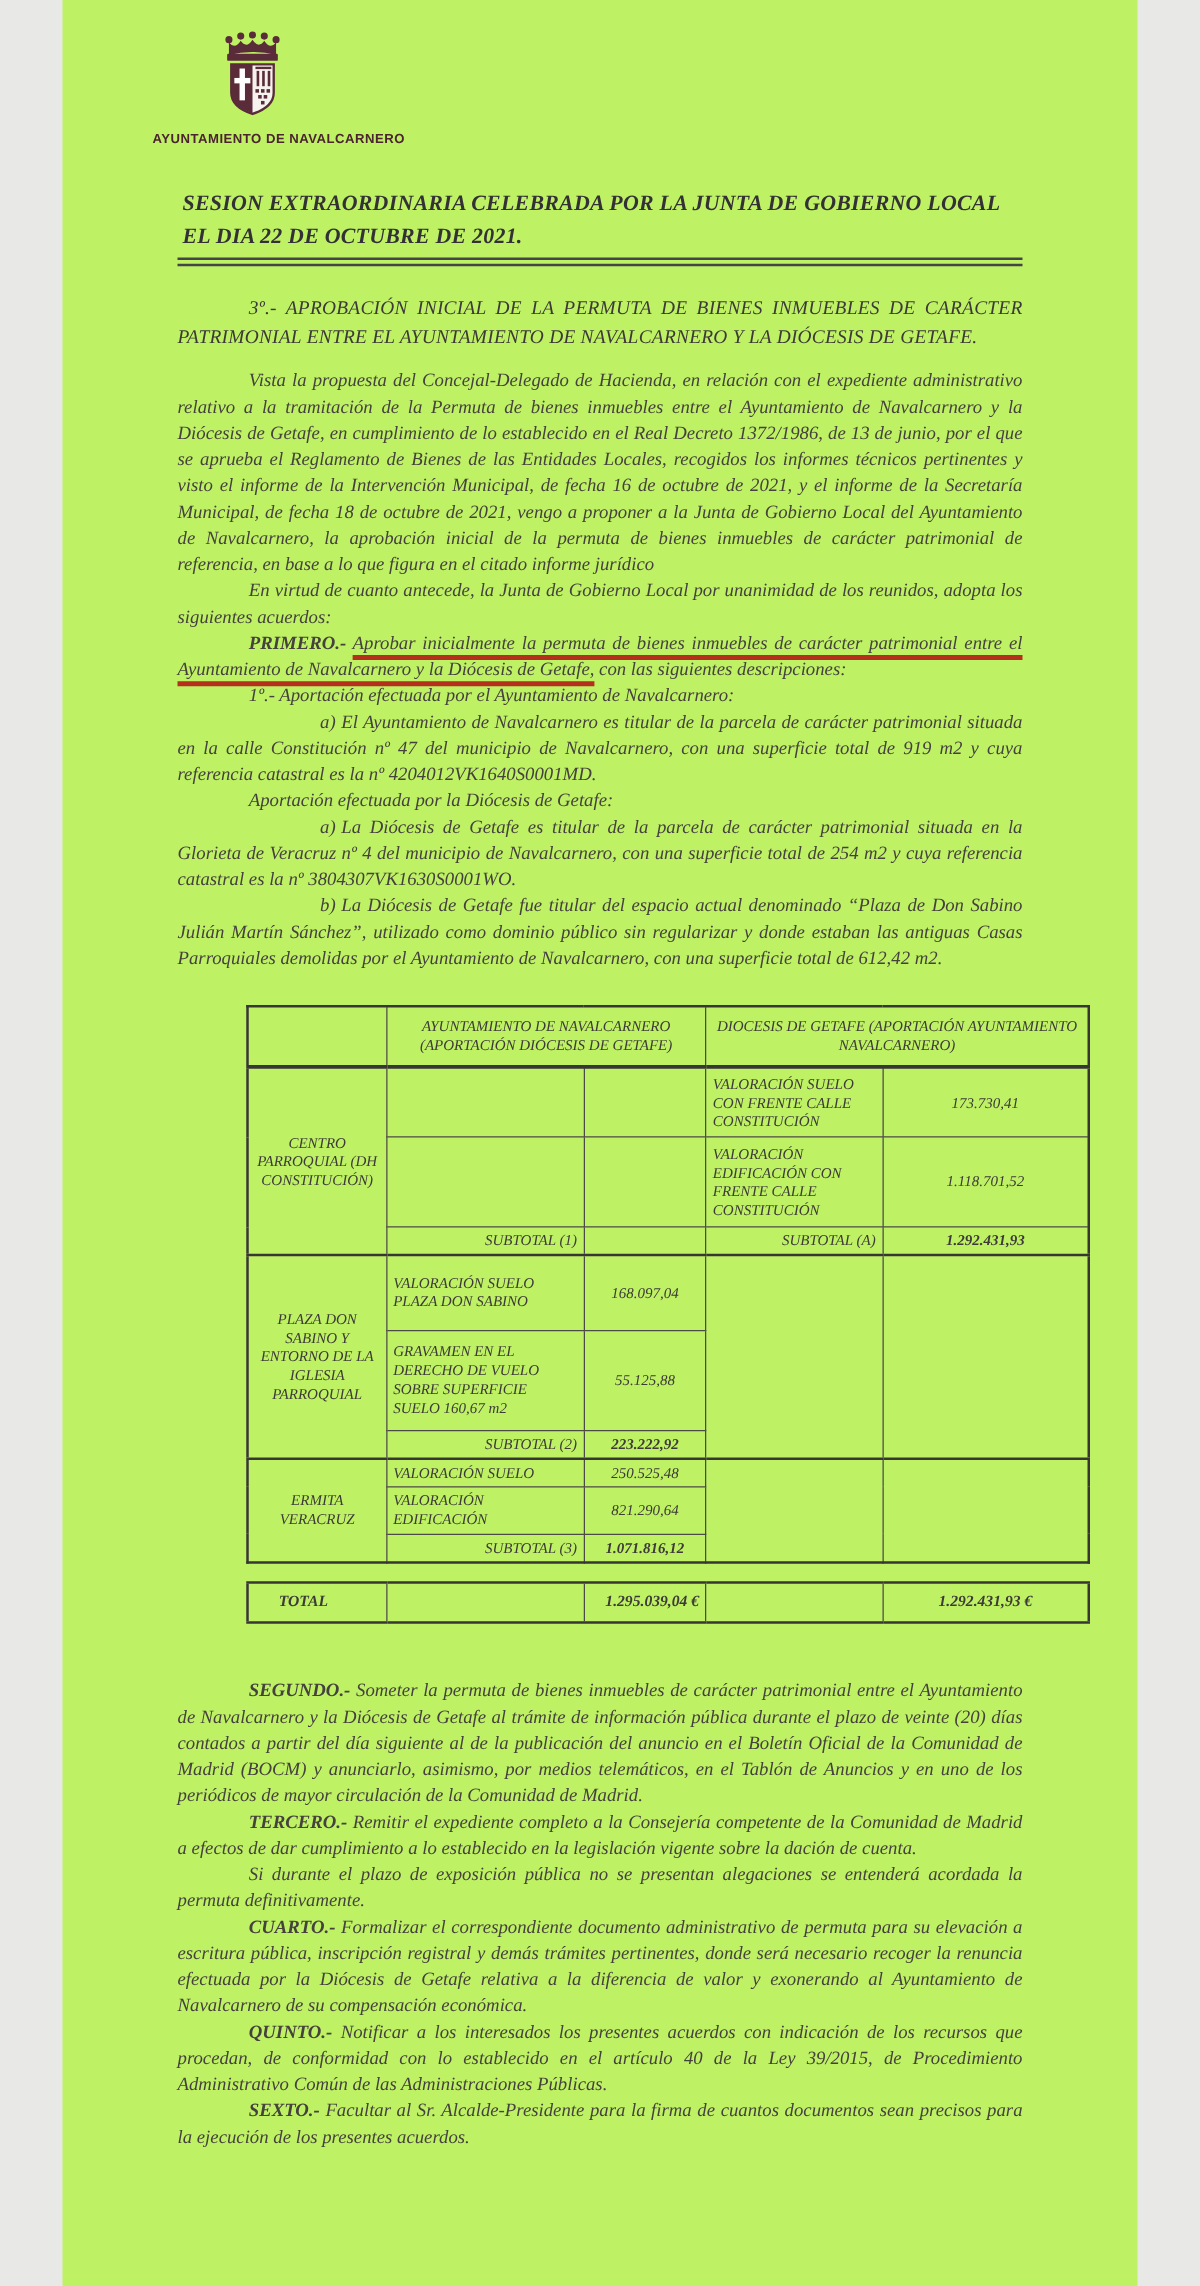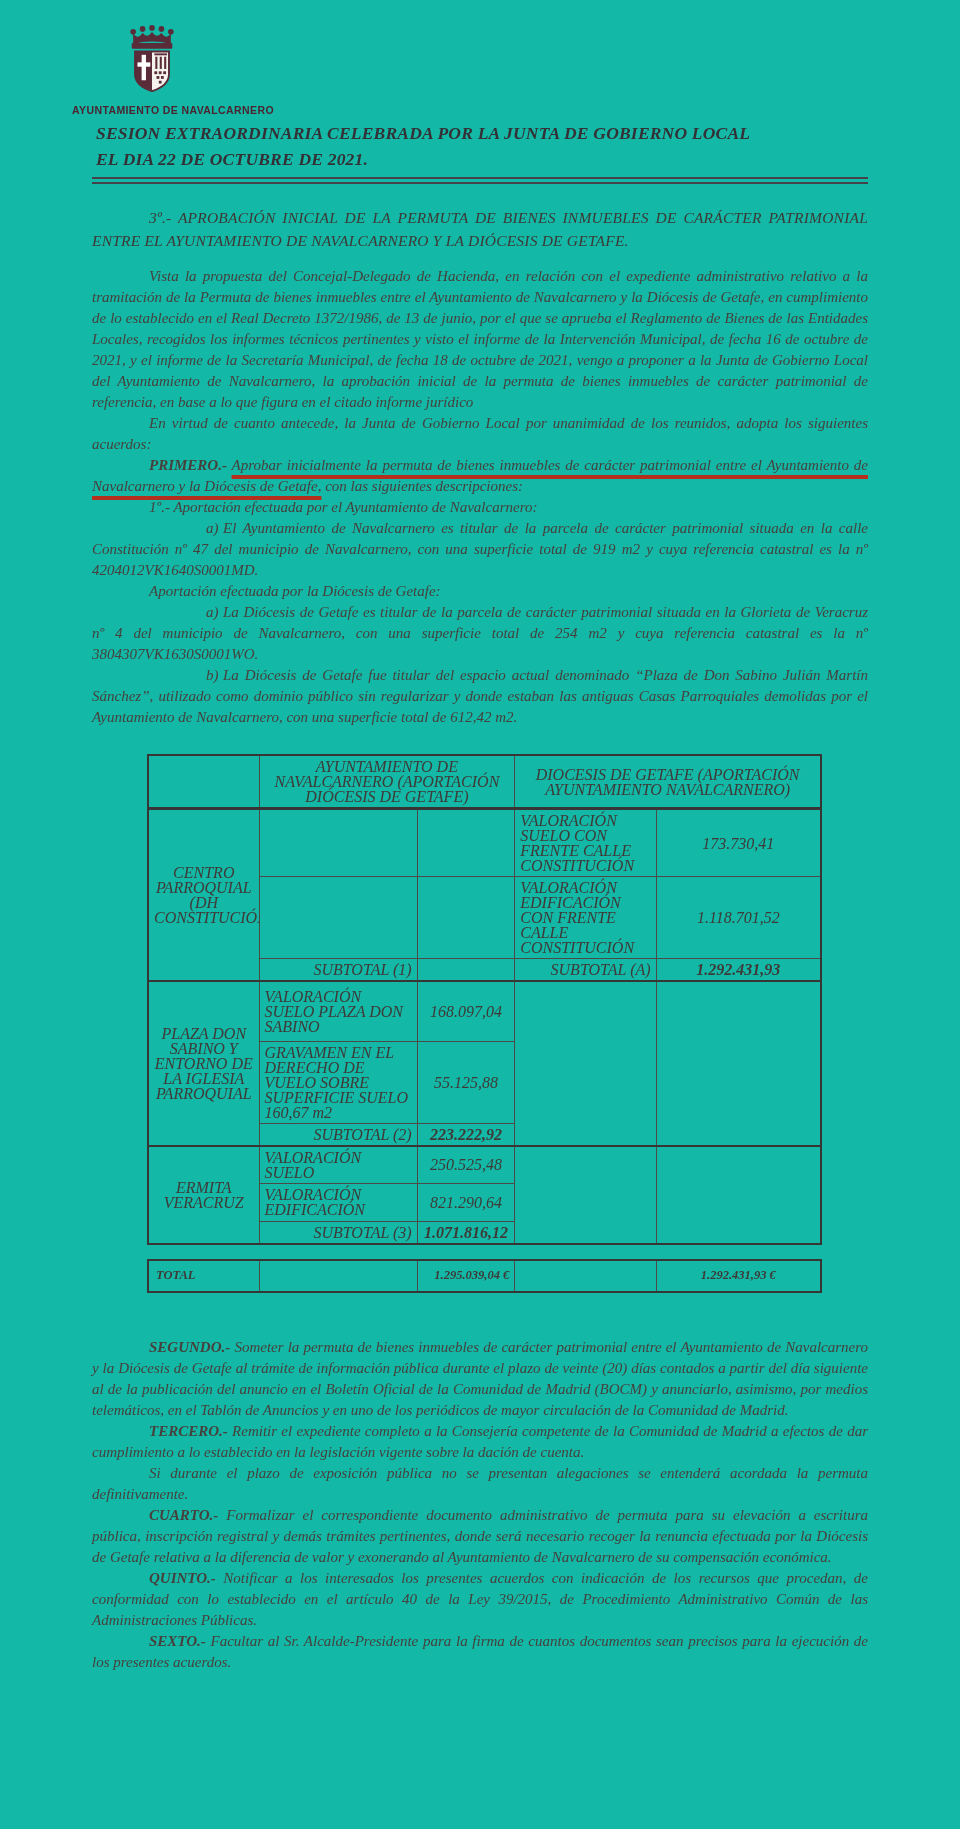--- a/index.html
+++ b/index.html
@@ -1,32 +1,32 @@
 <!DOCTYPE html>
 <html><head>
 <meta charset="utf-8">
 <style>
   html,body{margin:0;padding:0;}
   body{background:#e8e8e6;}
   .page{
-    width:960px;height:1829px;background:#14b8a6;position:relative;
+    width:860px;height:1829px;background:#bef264;position:relative;
     overflow:hidden;margin:0 auto;
     font-family:"Liberation Serif","DejaVu Serif",serif;
     color:#45413d;
   }
   
   .logo{position:absolute;top:22px;left:72px;width:160px;text-align:center;}
   .logo .crest{display:inline-block;}
   .logo .caption{
     font-family:"Liberation Sans","DejaVu Sans",sans-serif;
     font-weight:700;font-size:10.5px;letter-spacing:.4px;color:#4b2430;
     margin-top:2px;white-space:nowrap;
   }
   
-  .doc{padding:120px 92px 0 92px;font-style:italic;}
+  .doc{padding:120px 92px 0 92px;font-style:italic;margin-top:29px;}
   .title{
     margin:0 0 0 4px;font-weight:700;font-size:17.5px;line-height:26px;
     color:#333135;letter-spacing:.2px;
   }
   .title span{display:block;}
   .double-rule{height:3px;border-top:2px solid#45434a;border-bottom:2px solid#45434a;margin-top:5px;}
   .agenda{
     margin:22px 0 14px 0;text-align:justify;text-indent:57px;
     font-size:15.5px;line-height:23px;color:#3c3936;letter-spacing:.2px;
   }
@@ -36,40 +36,40 @@
   .red-underline{
     text-decoration:underline;
     text-decoration-color:#b5301c;
     text-decoration-thickness:4px;
     text-underline-offset:5px;
     text-decoration-skip-ink:none;
   }
   
   .vtable{
     width:675px;margin:26px 0 0 55px;border-collapse:collapse;
-    font-size:16px;line-height:15px;color:#3d3a37;font-style:italic;
+    font-size:12px;line-height:15px;color:#3d3a37;font-style:italic;
     border:2px solid #383634;table-layout:fixed;
   }
   .vtable td{border:1px solid #4c4a47;padding:3px 5px;vertical-align:middle;overflow:hidden;}
   .vtable tr.hdr td{border-bottom:3px solid #383634;text-align:center;height:40px;}
   .vtable tr.sec td{border-top:2px solid #383634;}
   .vtable td.lbl{text-align:center;}
   .vtable td.concept{text-align:left;}
   .vtable td.val{text-align:center;}
   .vtable td.st{font-weight:400;text-align:right;}
   .vtable td.stv{font-weight:700;text-align:center;}
   tr.h-s1r1{height:56px;} tr.h-s1r2{height:72px;} tr.h-st{height:22px;}
   tr.h-s2r1{height:60px;} tr.h-s2r2{height:80px;font-style:italic;}
   tr.h-s3r1{height:20px;} tr.h-s3r2{height:38px;}
   .total-table{
     width:675px;margin:14px 0 0 55px;border-collapse:collapse;table-layout:fixed;
     font-size:12.5px;color:#3d3a37;font-style:italic;border:2px solid #383634;
   }
   .total-table td{border:1px solid #4c4a47;border-top:2px solid #383634;border-bottom:2px solid #383634;height:26px;padding:2px 5px;font-weight:700;}
-  .total-table td.tlbl{text-align:left;padding-left:7px;}
+  .total-table td.tlbl{text-align:left;padding-left:24px;}
   .total-table td.tval-l{text-align:right;}
   .total-table td.tval-r{text-align:center;}
   
   .acuerdos{margin-top:44px;}
 </style>
 </head>
 <body>
 
 <div class="page">
 

